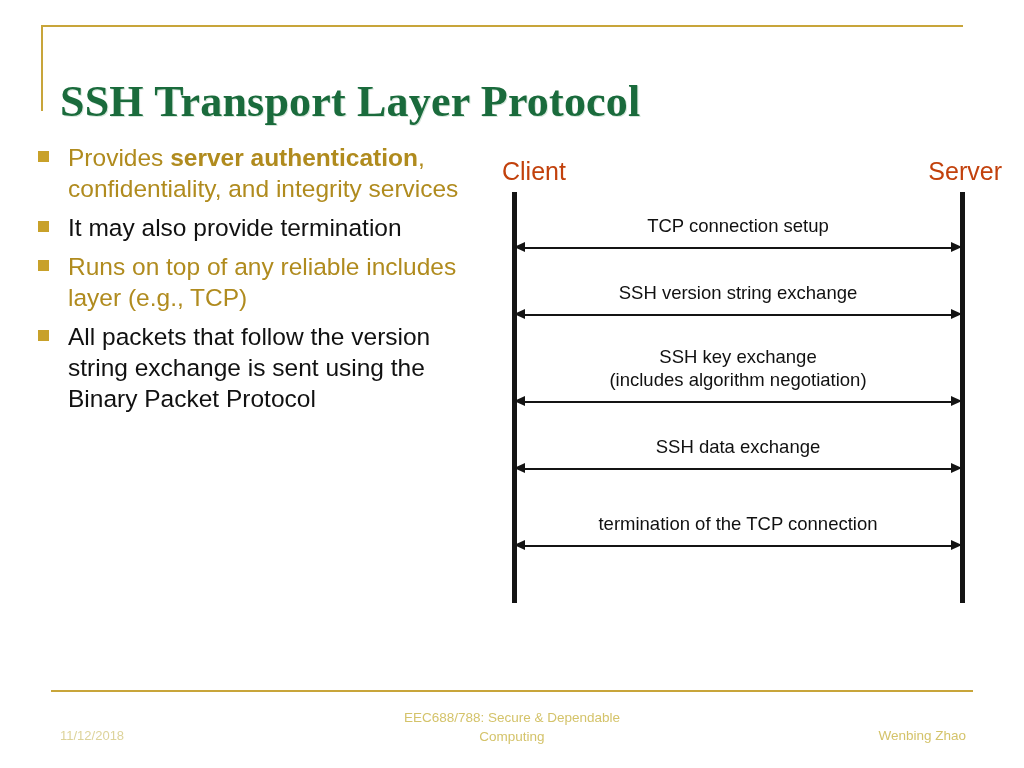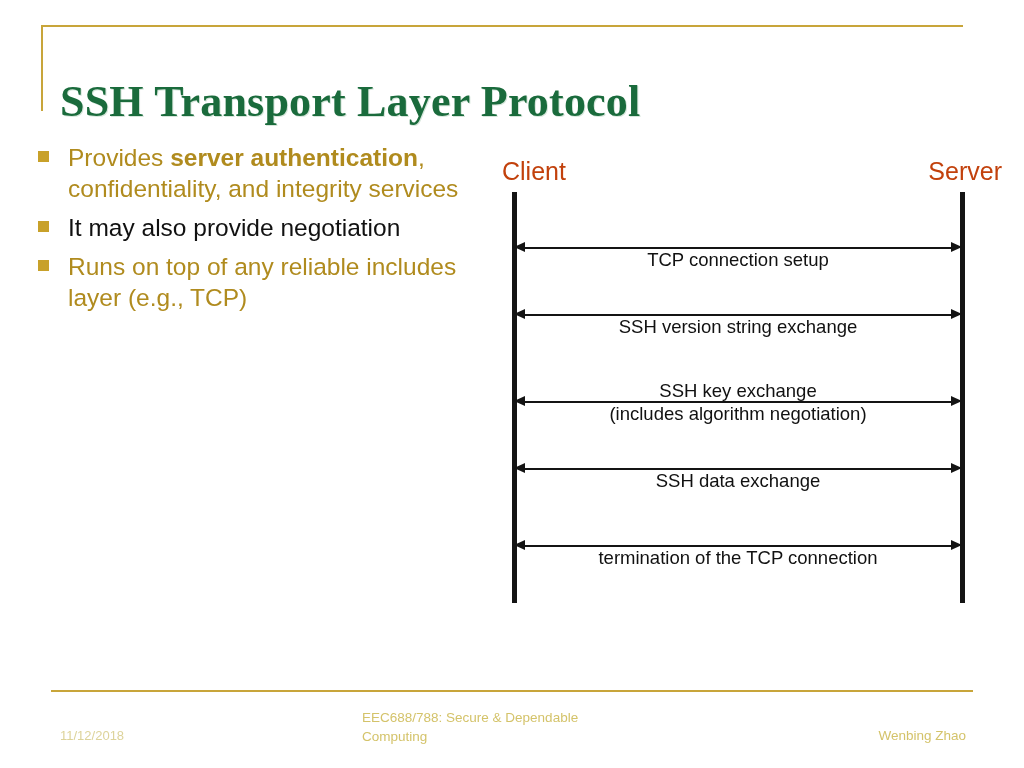--- a/index.html
+++ b/index.html
@@ -108,21 +108,20 @@
     width: 448px;
   }
   .msg-label {
     position: absolute;
     left: 0;
     width: 100%;
     text-align: center;
     font-size: 18.5px;
     line-height: 23px;
     color: #111111;
-    margin-top: 34px;
   }
   .msg-arrow {
     position: absolute;
     left: 0;
     width: 100%;
     height: 11px;
   }
   .msg-arrow .shaft {
     position: absolute;
     left: 7px;
@@ -170,21 +169,21 @@
     top: 28px;
     font-size: 13px;
     color: #ddd39a;
     white-space: nowrap;
   }
   .footer-center {
     position: absolute;
     left: 362px;
     top: 8px;
     width: 300px;
-    text-align: left;
+    text-align: center;
     font-size: 13.5px;
     line-height: 19px;
     color: #d4c36a;
   }
   .footer-author {
     position: absolute;
     right: 58px;
     top: 28px;
     font-size: 13.5px;
     color: #d4c36a;
@@ -203,28 +202,32 @@
 
   <div class="bullet-row">
     <span class="bullet-marker"></span>
     <div class="bullet-text gold">
       <span>Provides </span><b>server authentication</b><span>, confidentiality, and integrity services</span>
     </div>
   </div>
 
   <div class="bullet-row">
     <span class="bullet-marker"></span>
-    <div class="bullet-text black">It may also provide negotiation</div>
+    <div class="bullet-text black">It may also provide termination</div>
   </div>
 
   <div class="bullet-row">
     <span class="bullet-marker"></span>
     <div class="bullet-text gold">Runs on top of any reliable includes layer (e.g., TCP)</div>
   </div>
 
+  <div class="bullet-row">
+    <span class="bullet-marker"></span>
+    <div class="bullet-text black">All packets that follow the version string exchange is sent using the Binary Packet Protocol</div>
+  </div>
 
 </div>
 
 <div class="diagram">
 
   <div class="actor-label actor-client">Client</div>
   <div class="actor-label actor-server">Server</div>
 
   <div class="lifeline lifeline-client"></div>
   <div class="lifeline lifeline-server"></div>

